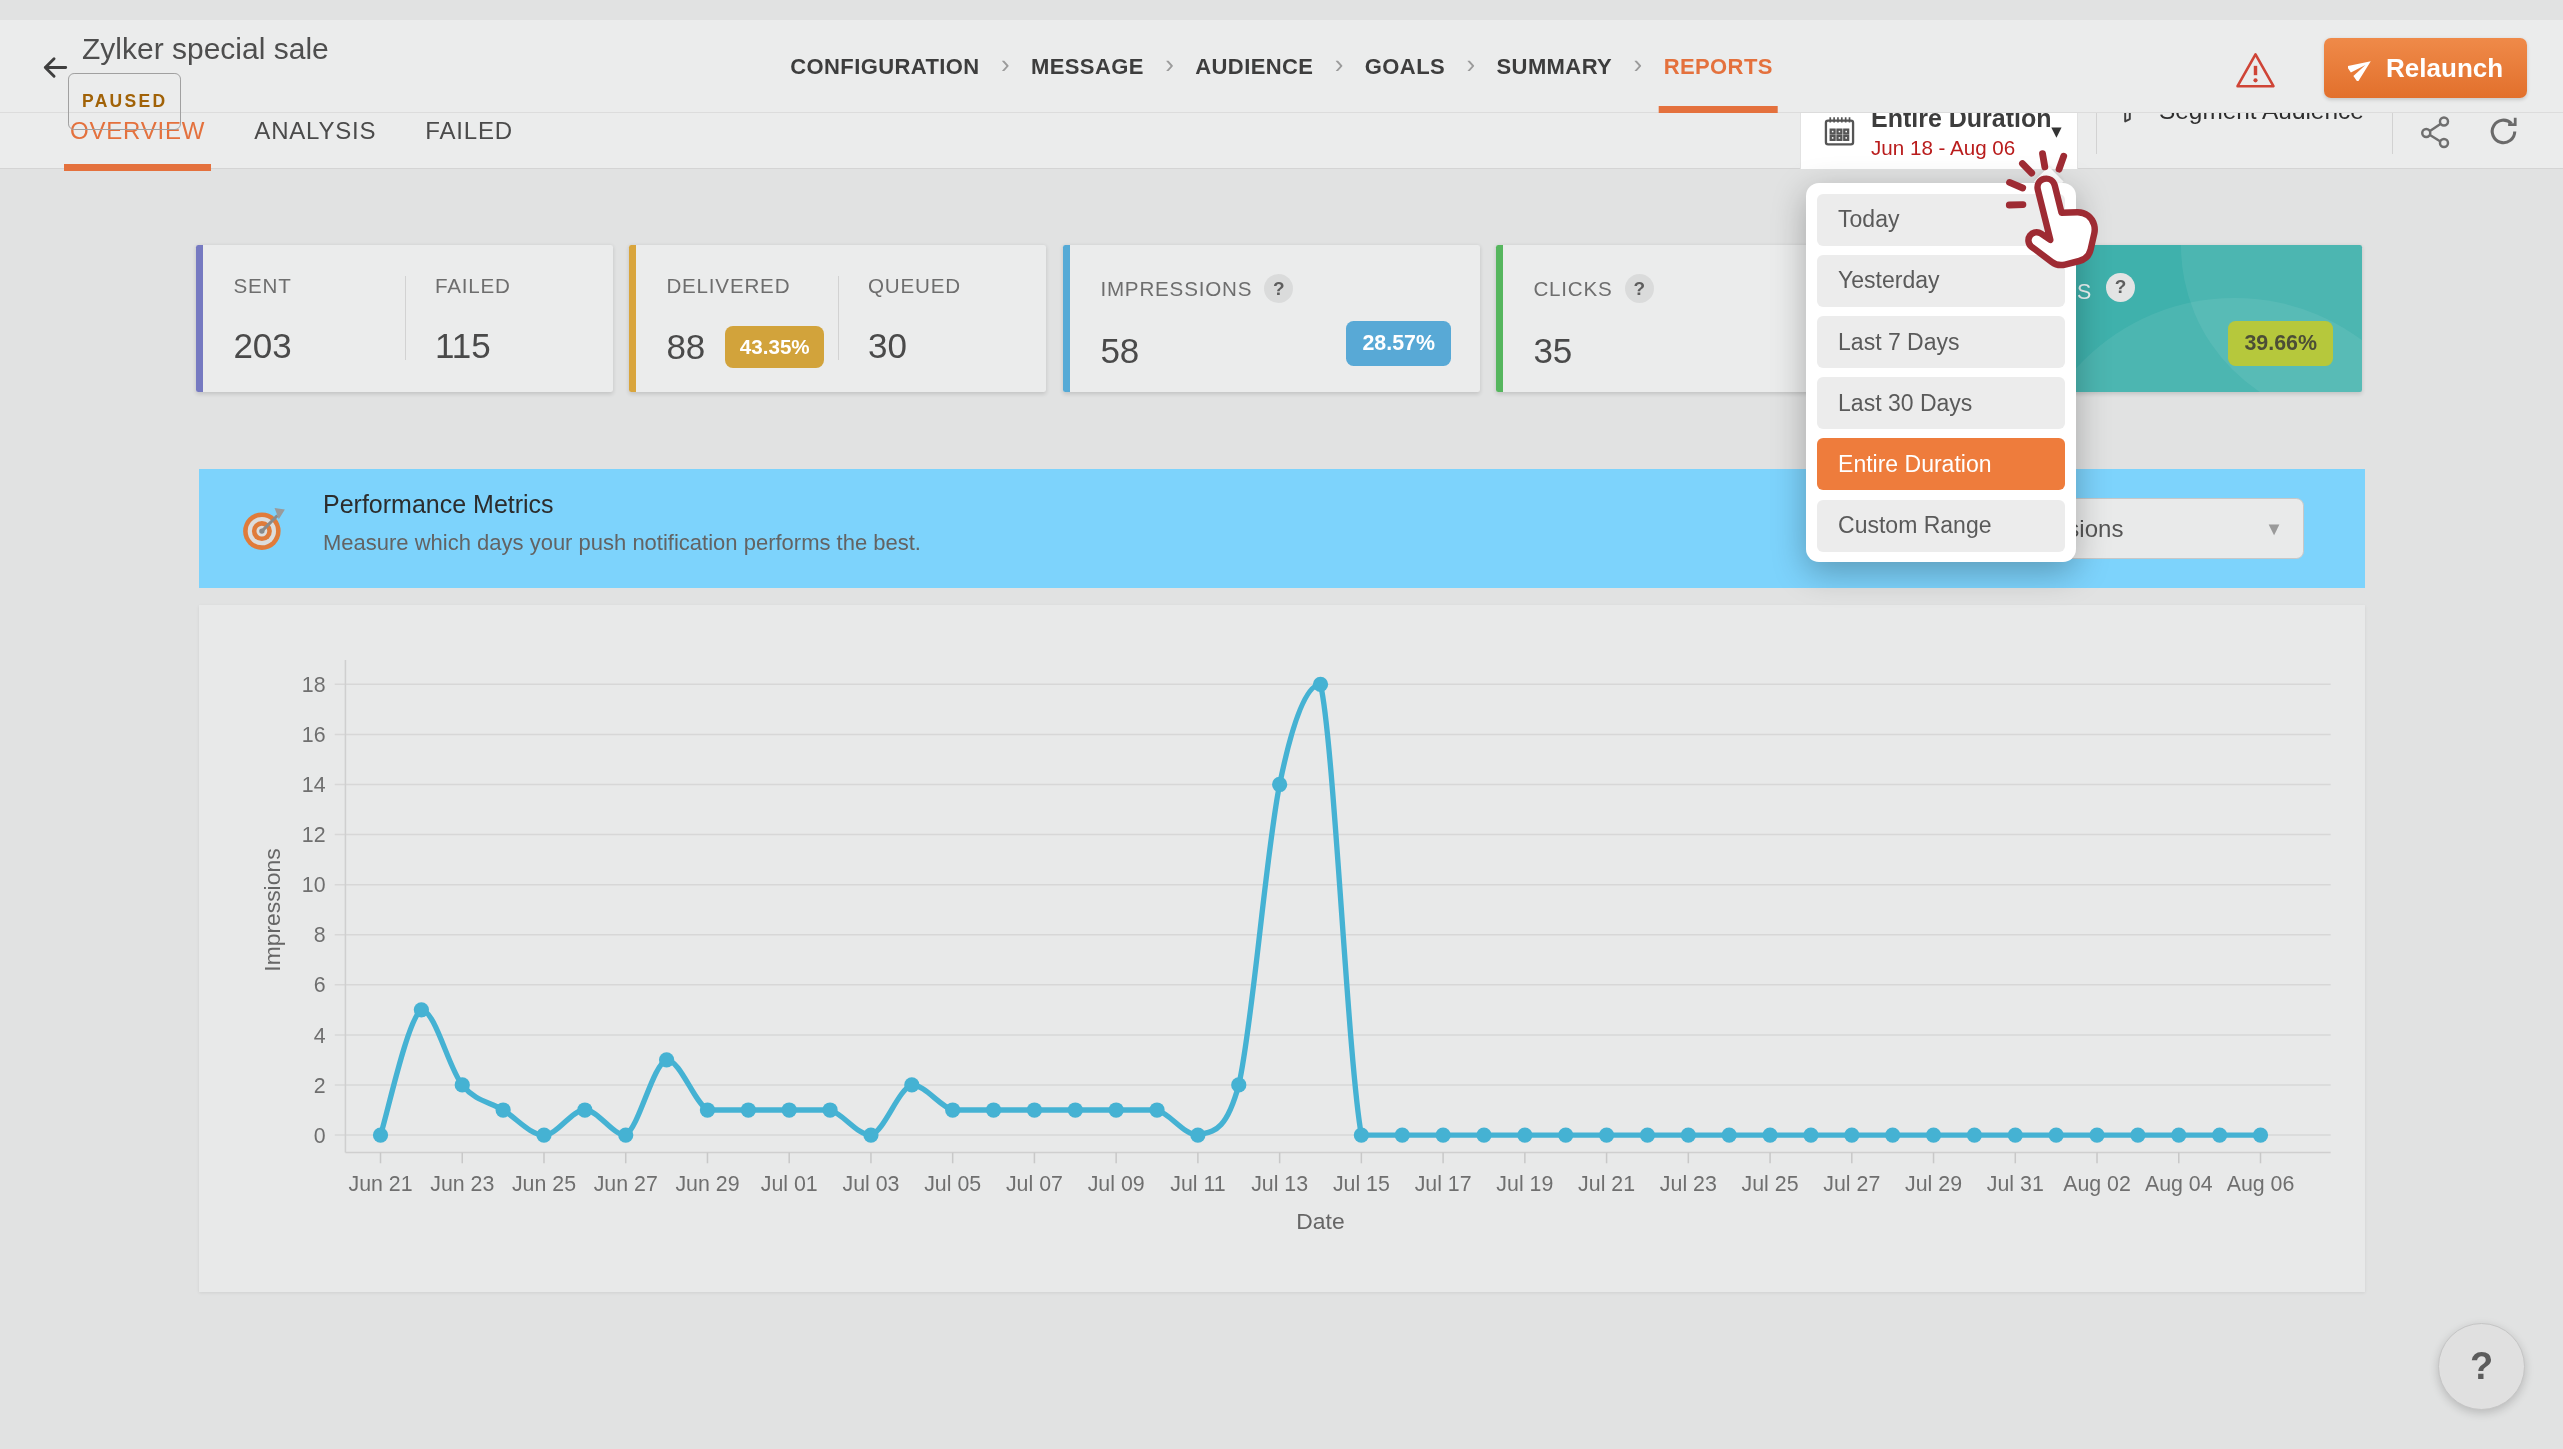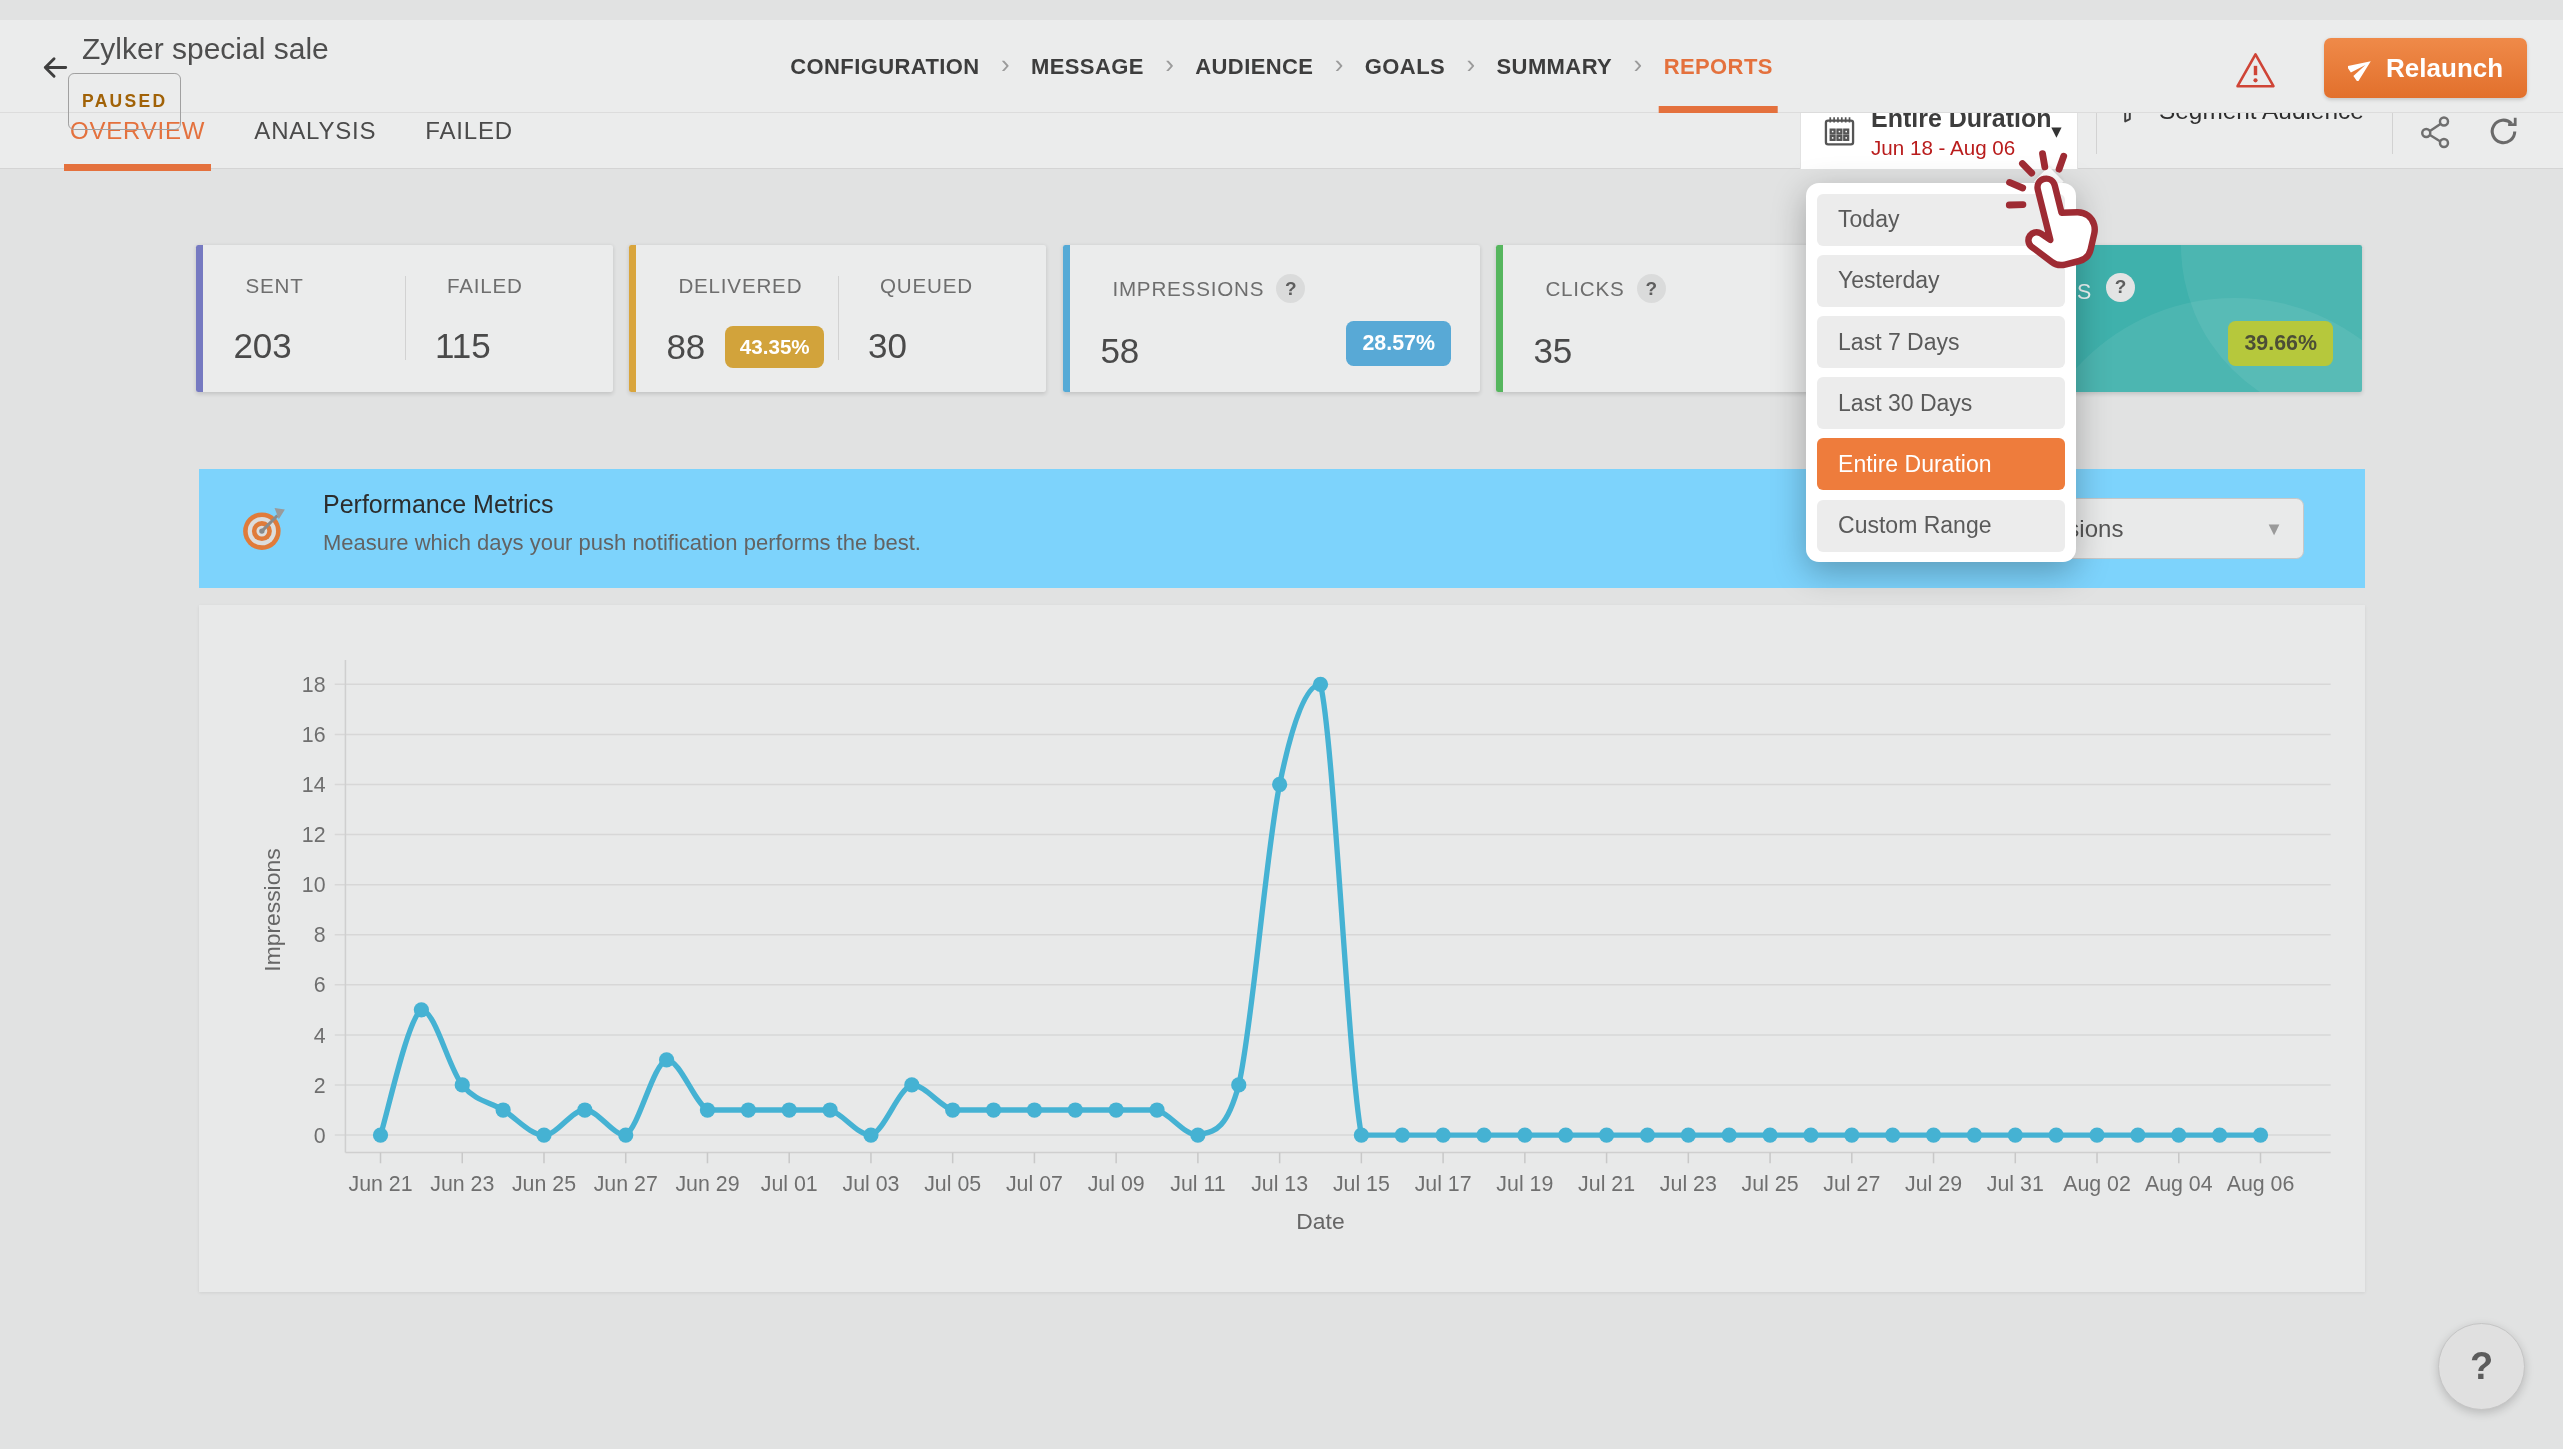--- a/index.html
+++ b/index.html
@@ -53,21 +53,21 @@
   .icon-btn { position:absolute; top:20px; width:37px; height:37px; cursor:pointer; }
   
   .card { position:absolute; top:245px; height:147px; background:#ebecec;
           border-radius:2.3px; box-shadow:0 1.5px 4.6px rgba(0,0,0,.14); }
   .accent { position:absolute; left:0; top:0; bottom:0; width:6.9px; border-radius:2.3px 0 0 2.3px; }
   .half { position:absolute; top:0; bottom:0; width:50%; padding:29px 0 0 30.5px; }
   .half.h2 { left:50%; }
   .half.h1 { left:6.9px; }
   .full { position:absolute; inset:0 0 0 6.9px; padding:29px 0 0 30.5px; }
   .vdiv { position:absolute; left:50%; top:30.5px; bottom:32px; width:0.8px; background:#d2d2d2; }
-  .stat-label-row { display:flex; align-items:center; gap:12.2px;margin-left:12px; }
+  .stat-label-row { display:flex; align-items:center; gap:12.2px; }
   .stat-label { font-size:20.6px; letter-spacing:0.8px; color:#6e6e6e; }
   .help-dot { width:29px; height:29px; border-radius:50%; background:#dadbdb; color:#5e5e5e;
               font-size:19px; font-weight:bold; display:flex; align-items:center; justify-content:center;
               cursor:pointer; }
   .stat-value-row { display:flex; align-items:center; gap:20px; margin-top:27.5px; }
   .stat-value { font-size:35px; color:#4a4a4a; }
   .badge { display:inline-block; padding:9.2px 14.5px; border-radius:8px;
            font-size:20.6px; font-weight:bold; }
   .corner-badge { position:absolute; right:29px; top:76px; padding:10px 16px;
                   border-radius:7.6px; font-size:21.4px; font-weight:bold; }

